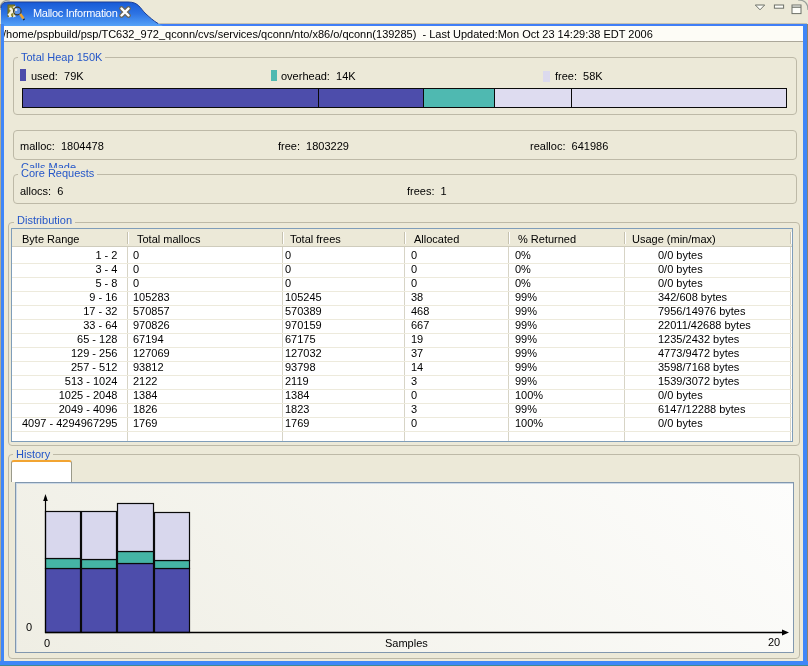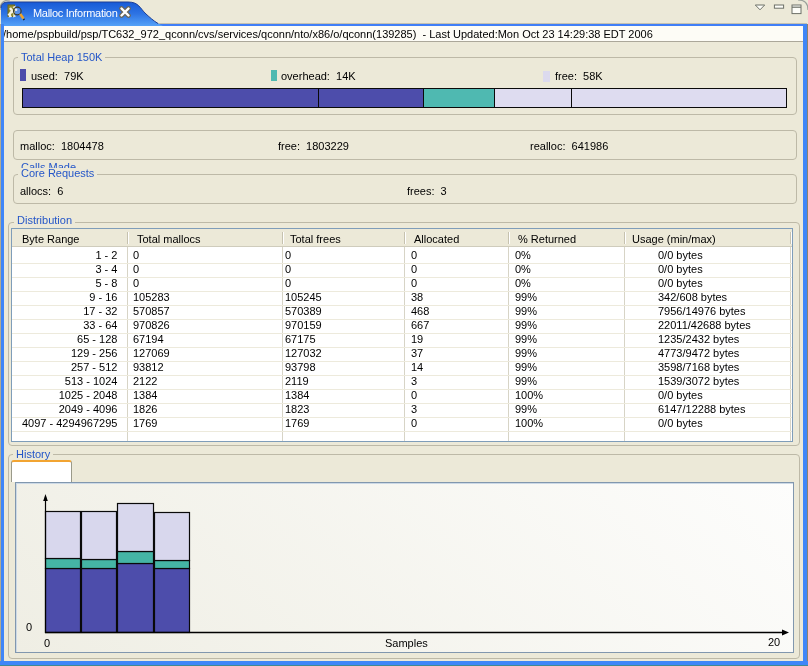--- a/index.html
+++ b/index.html
@@ -89,21 +89,21 @@
 
   <div class="abs grp" style="left:13px;top:130px;width:782px;height:28px;"></div>
   <div class="abs lbl" style="left:18px;top:124px;margin-top:38px;">Calls Made</div>
   <div class="abs t11" style="left:20px;top:141px;">malloc:  1804478</div>
   <div class="abs t11" style="left:278px;top:141px;">free:  1803229</div>
   <div class="abs t11" style="left:530px;top:141px;">realloc:  641986</div>
 
   <div class="abs grp" style="left:13px;top:174px;width:782px;height:28px;"></div>
   <div class="abs lbl" style="left:18px;top:168px;">Core Requests</div>
   <div class="abs t11" style="left:20px;top:186px;">allocs:  6</div>
-  <div class="abs t11" style="left:407px;top:186px;">frees:  3</div>
+  <div class="abs t11" style="left:407px;top:186px;">frees:  1</div>
 
   <div class="abs grp" style="left:8px;top:222px;width:790px;height:222px;"></div>
   <div class="abs lbl" style="left:14px;top:215px;">Distribution</div>
 
   <div class="abs" style="left:11px;top:228px;width:782px;height:214px;background:#fff;border:1px solid #7f9db9;box-sizing:border-box;"></div>
 
   <div class="abs" style="left:12px;top:229px;width:780px;height:18px;background:#ece9d8;border-bottom:1px solid #cfccbc;box-sizing:border-box;"></div>
   <div id="hdrtext">
       <div class="abs t11" style="left:22px;top:234px;">Byte Range</div>
       <div class="abs t11" style="left:137px;top:234px;">Total mallocs</div>

